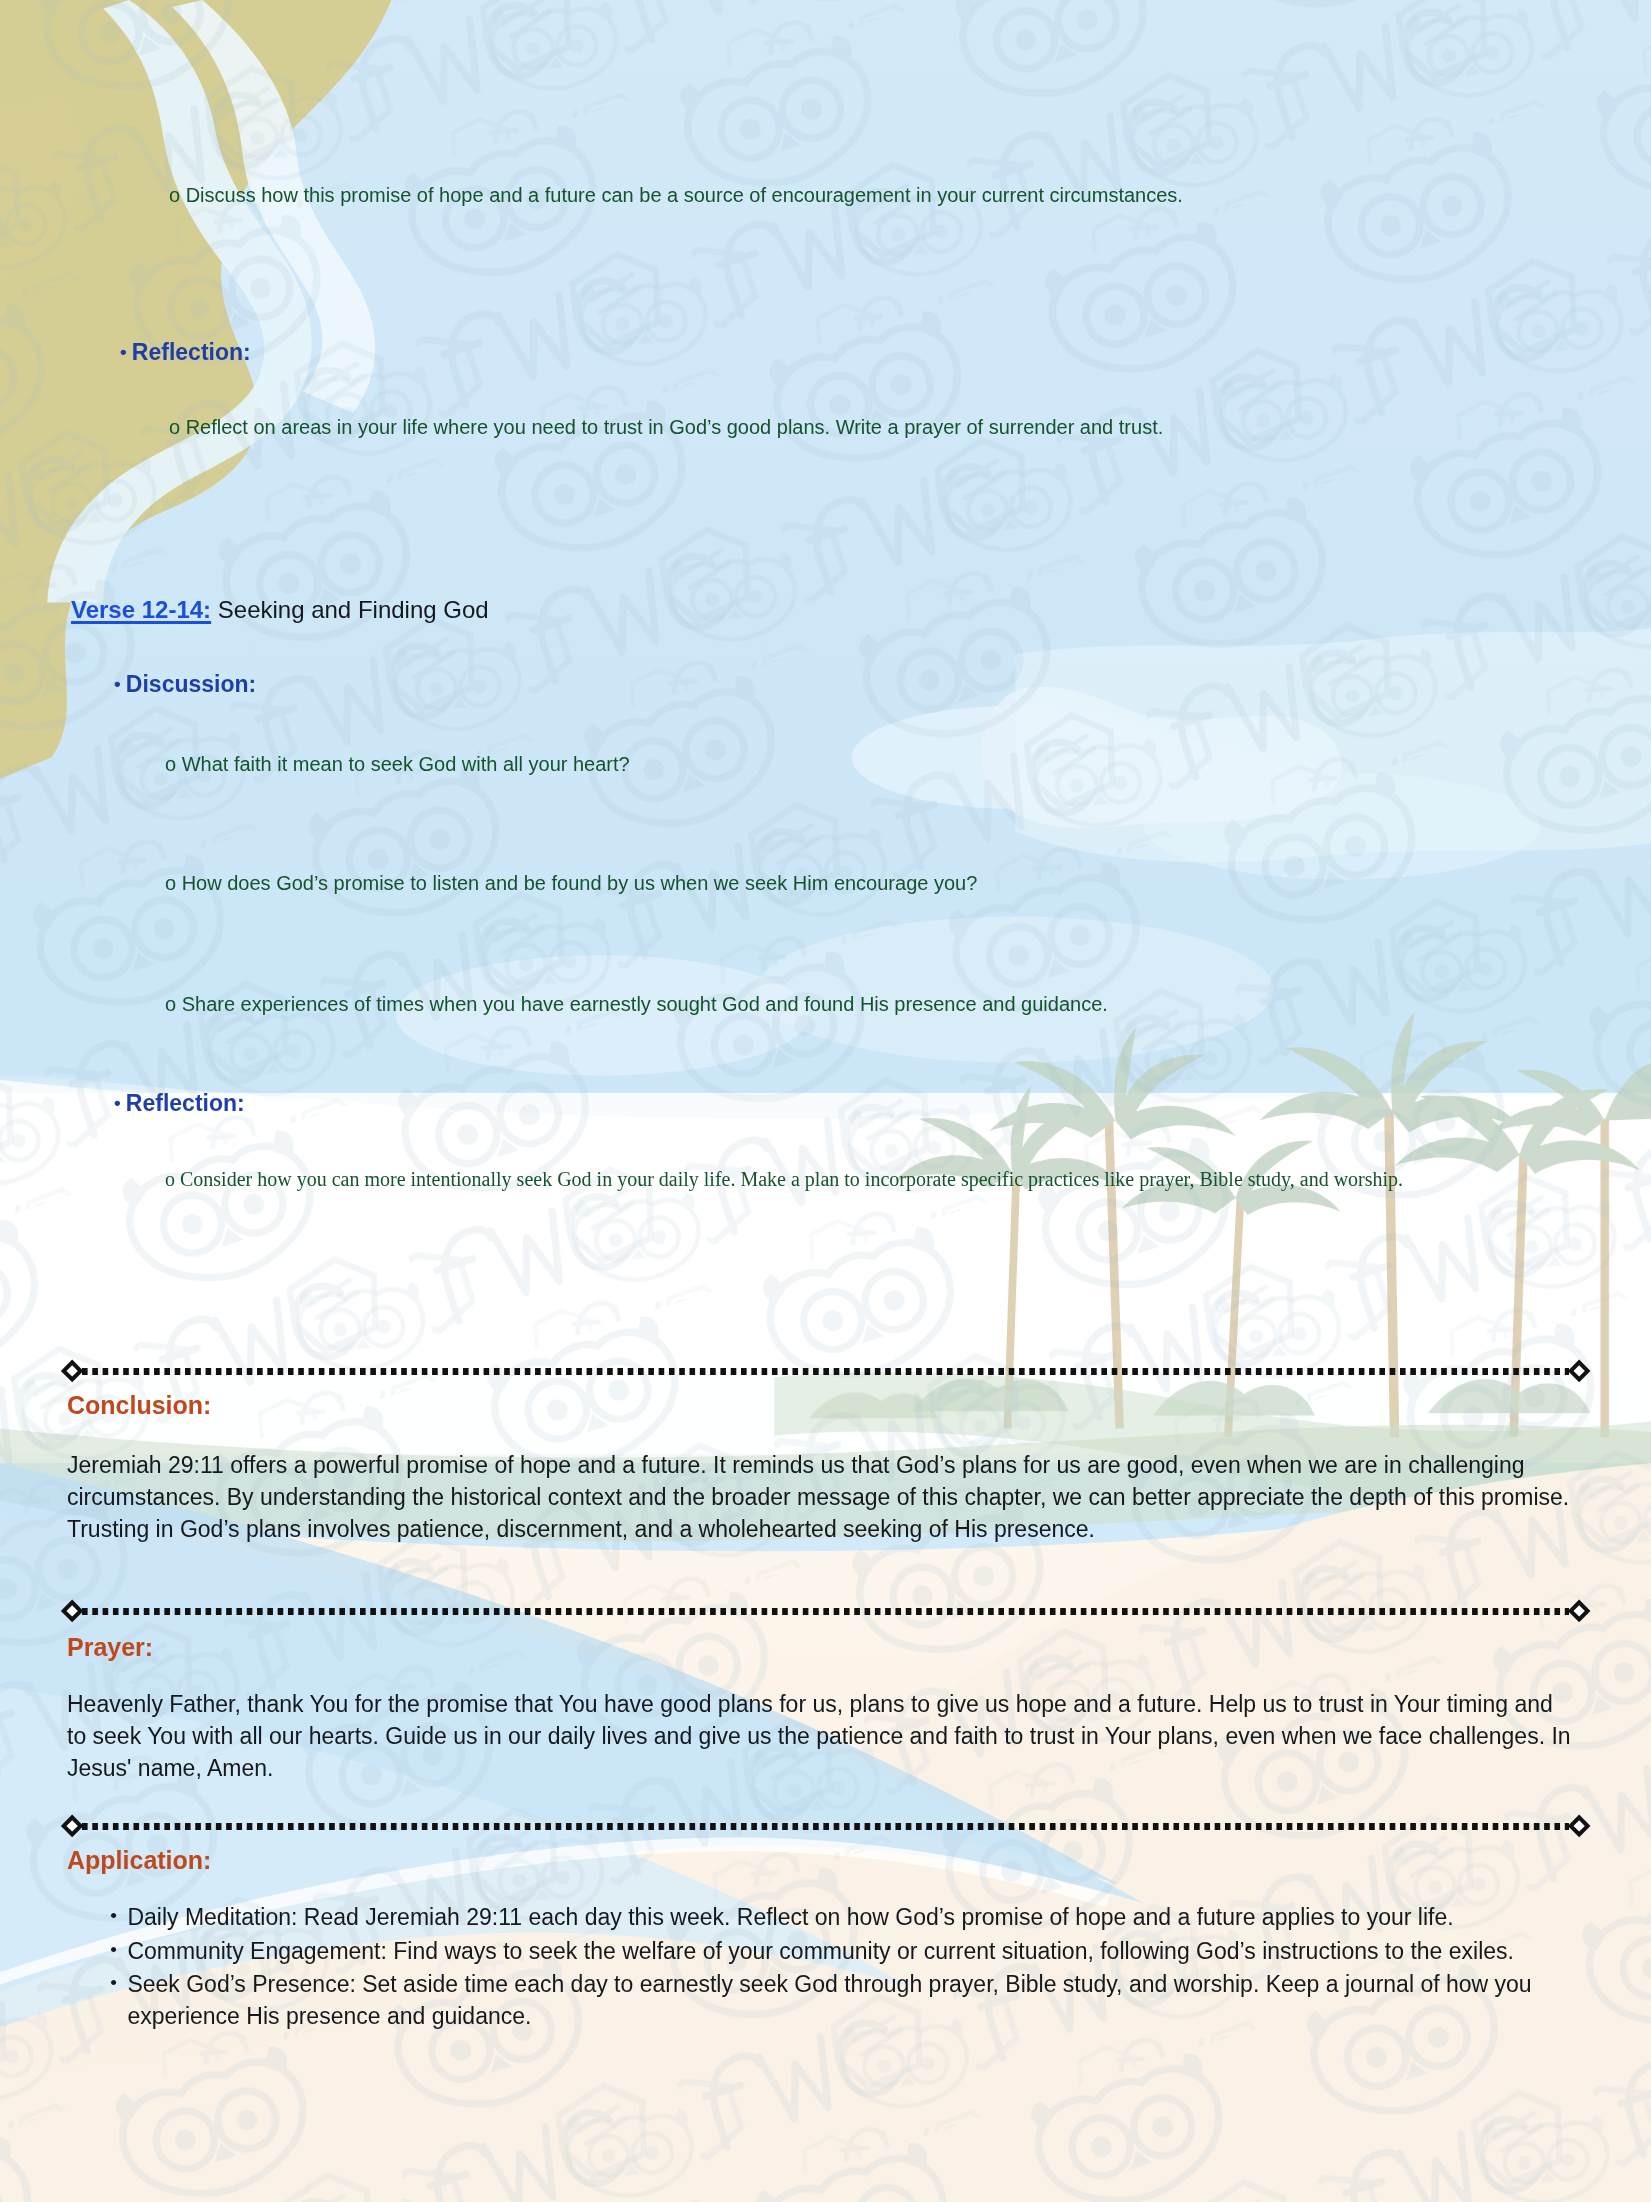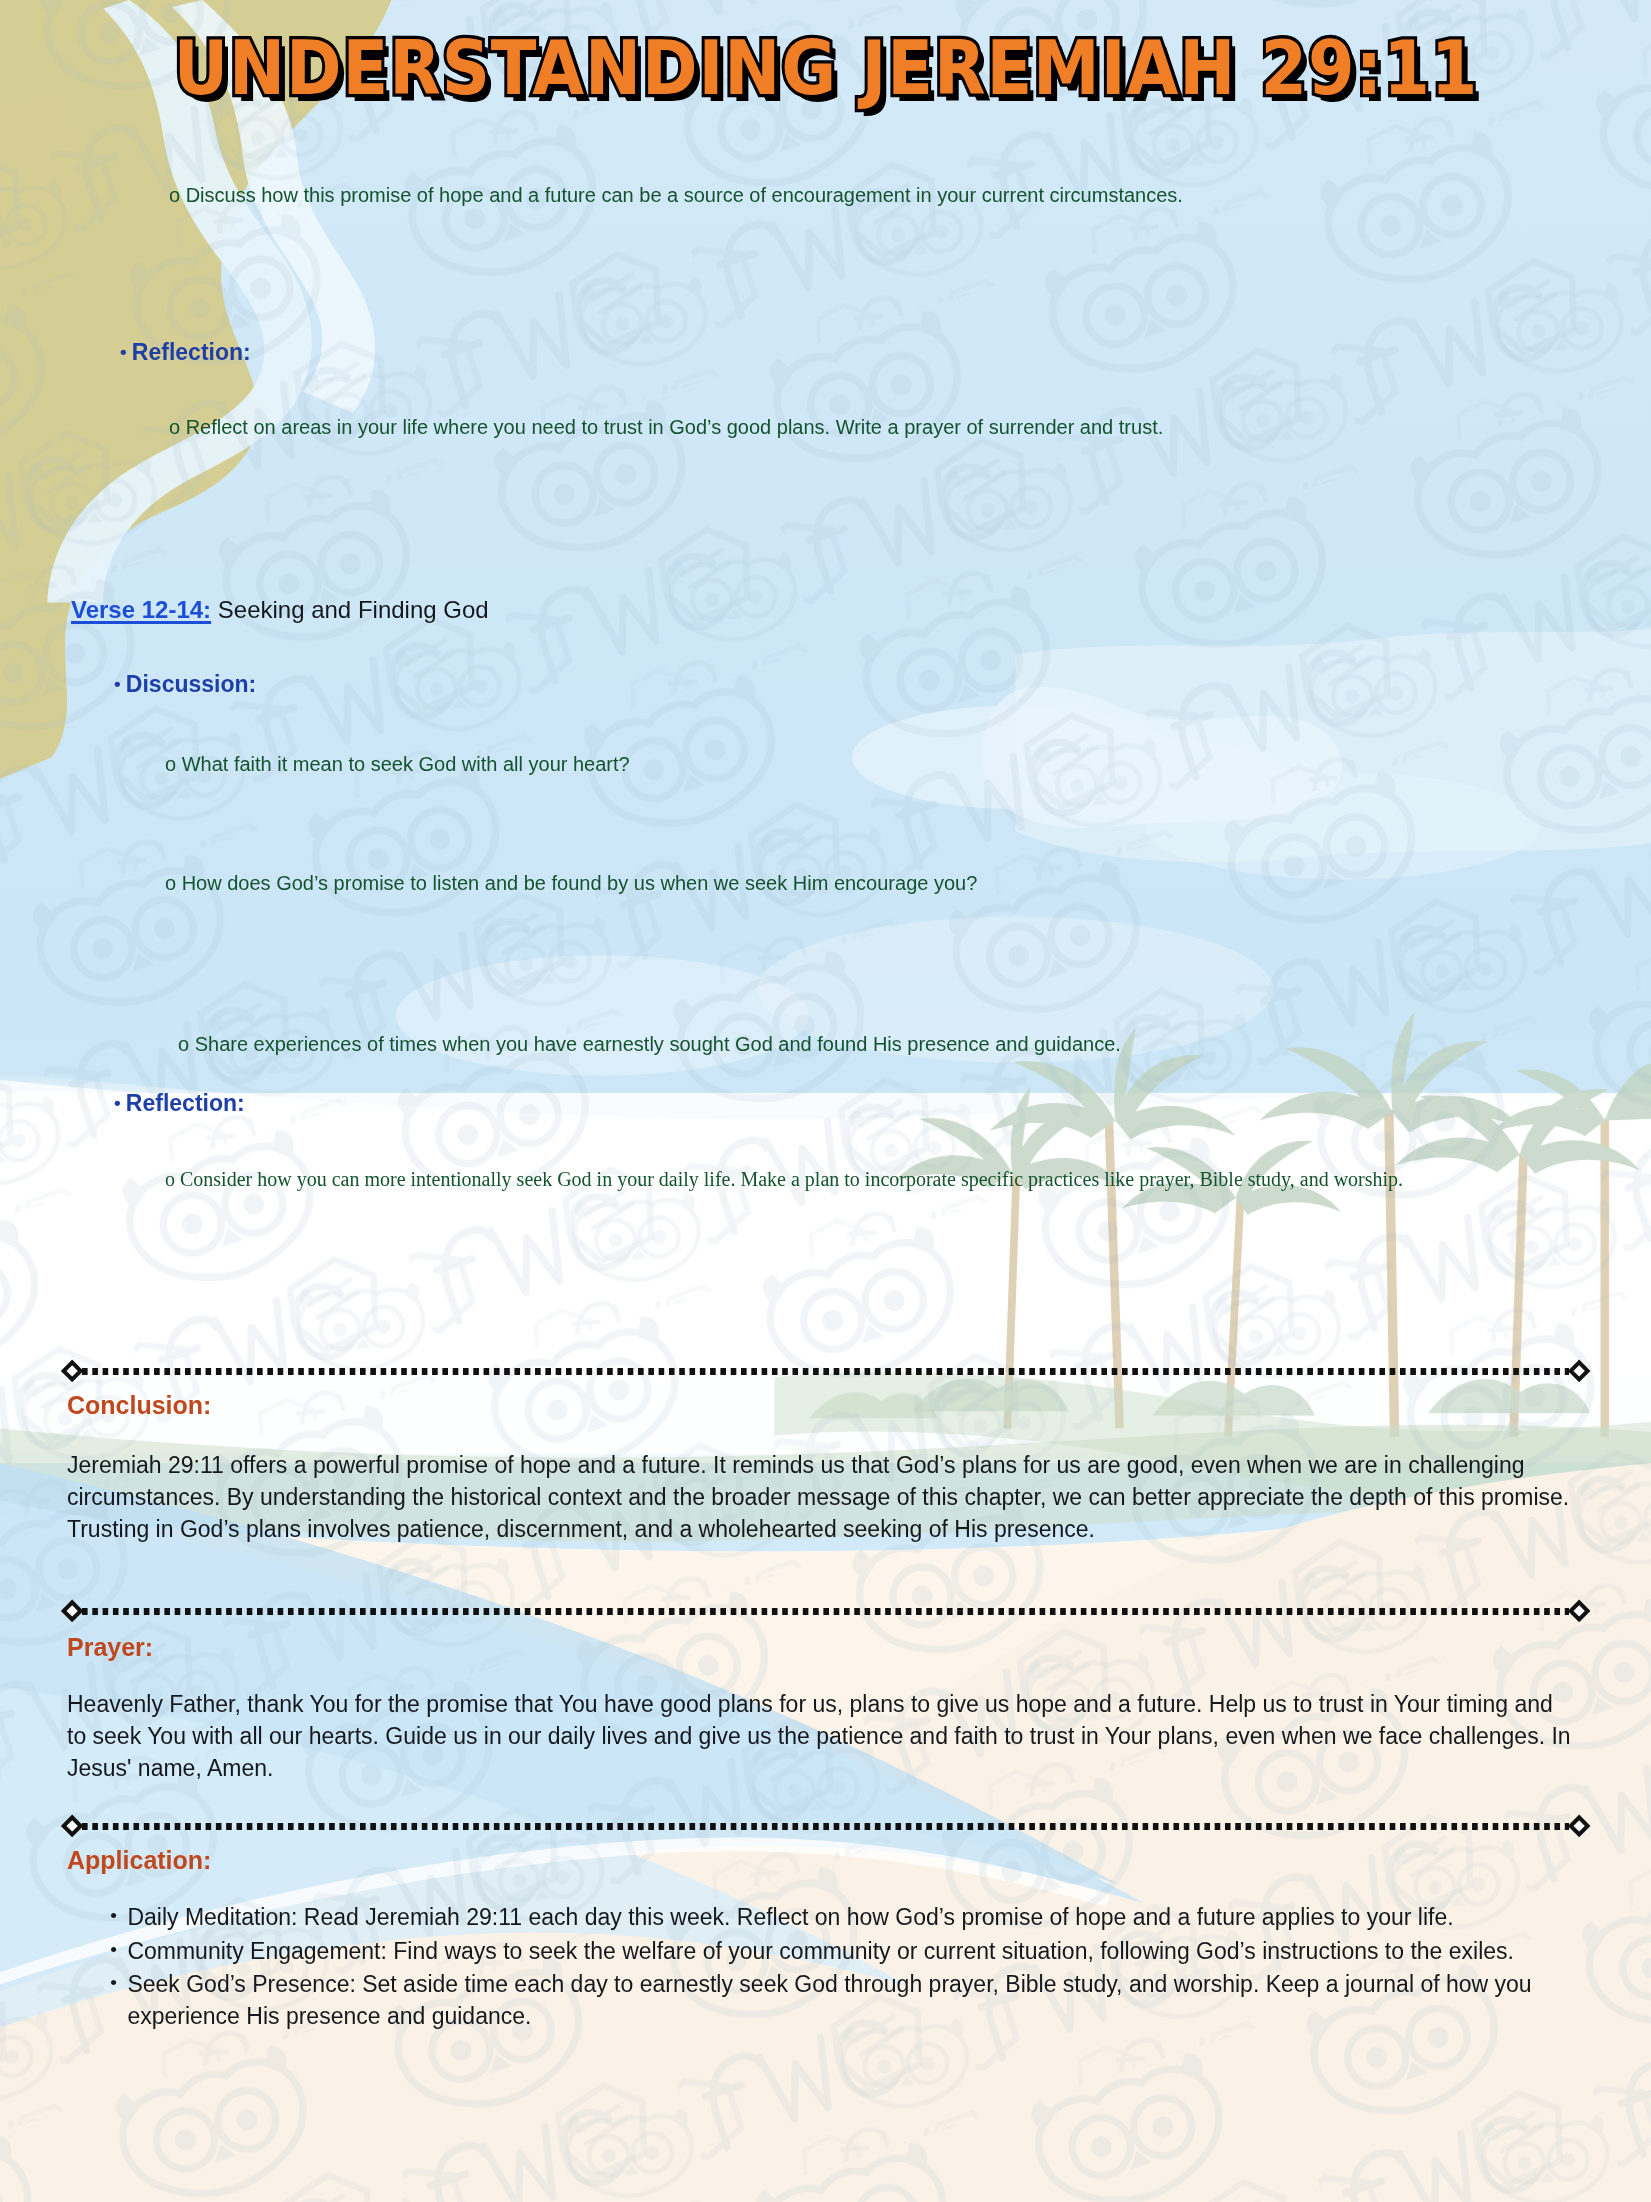--- a/index.html
+++ b/index.html
@@ -266,43 +266,40 @@
             <use href="#wmTile" transform="translate(178,180) scale(.62) rotate(14)"></use>
           </g>
       </pattern>
     </defs>
     <rect x="-200" y="-200" width="2320" height="2960" fill="url(#wmPattern)"></rect>
   </svg>
 </div>
 
 <div id="content">
 
-  <div class="title-wrap">
-    <span class="doc-title">UNDERSTANDING JEREMIAH 29:11</span>
-  </div>
 
   <div class="sub-bullet" style="left:169px;top:179px;width:1325px;">o Discuss how this promise of hope and a future can be a source of encouragement in your current circumstances.</div>
 
   <div class="hbullet" style="left:120px;top:337px;">
     <span class="dot">•</span><span>Reflection:</span>
   </div>
 
   <div class="sub-bullet" style="left:169px;top:411px;width:1385px;">o Reflect on areas in your life where you need to trust in God’s good plans. Write a prayer of surrender and trust.</div>
 
   <div class="verse-head" style="left:71px;top:594px;">
     <span class="vlabel">Verse 12-14:</span><span> Seeking and Finding God</span>
   </div>
 
   <div class="hbullet" style="left:114px;top:669px;">
     <span class="dot">•</span><span>Discussion:</span>
   </div>
 
   <div class="sub-bullet" style="left:165px;top:748px;width:1394px;">o What faith it mean to seek God with all your heart?</div>
   <div class="sub-bullet" style="left:165px;top:867px;width:1420px;">o How does God’s promise to listen and be found by us when we seek Him encourage you?</div>
-  <div class="sub-bullet" style="left:178px;top:988px;width:1463px;margin-top:40px;">o Share experiences of times when you have earnestly sought God and found His presence and guidance.</div>
+  <div class="sub-bullet" style="left:165px;top:988px;width:1463px;">o Share experiences of times when you have earnestly sought God and found His presence and guidance.</div>
 
   <div class="hbullet" style="left:114px;top:1088px;">
     <span class="dot">•</span><span>Reflection:</span>
   </div>
 
   <div class="sub-bullet" style="left:165px;top:1163px;width:1402px;font-family:Liberation Serif, serif;">o Consider how you can more intentionally seek God in your daily life. Make a plan to incorporate specific practices like prayer, Bible study, and worship.</div>
 
   <div class="divider" style="left:64px;top:1362px;width:1523px;">
     <span class="dia"></span>
     <span class="dots"></span>

